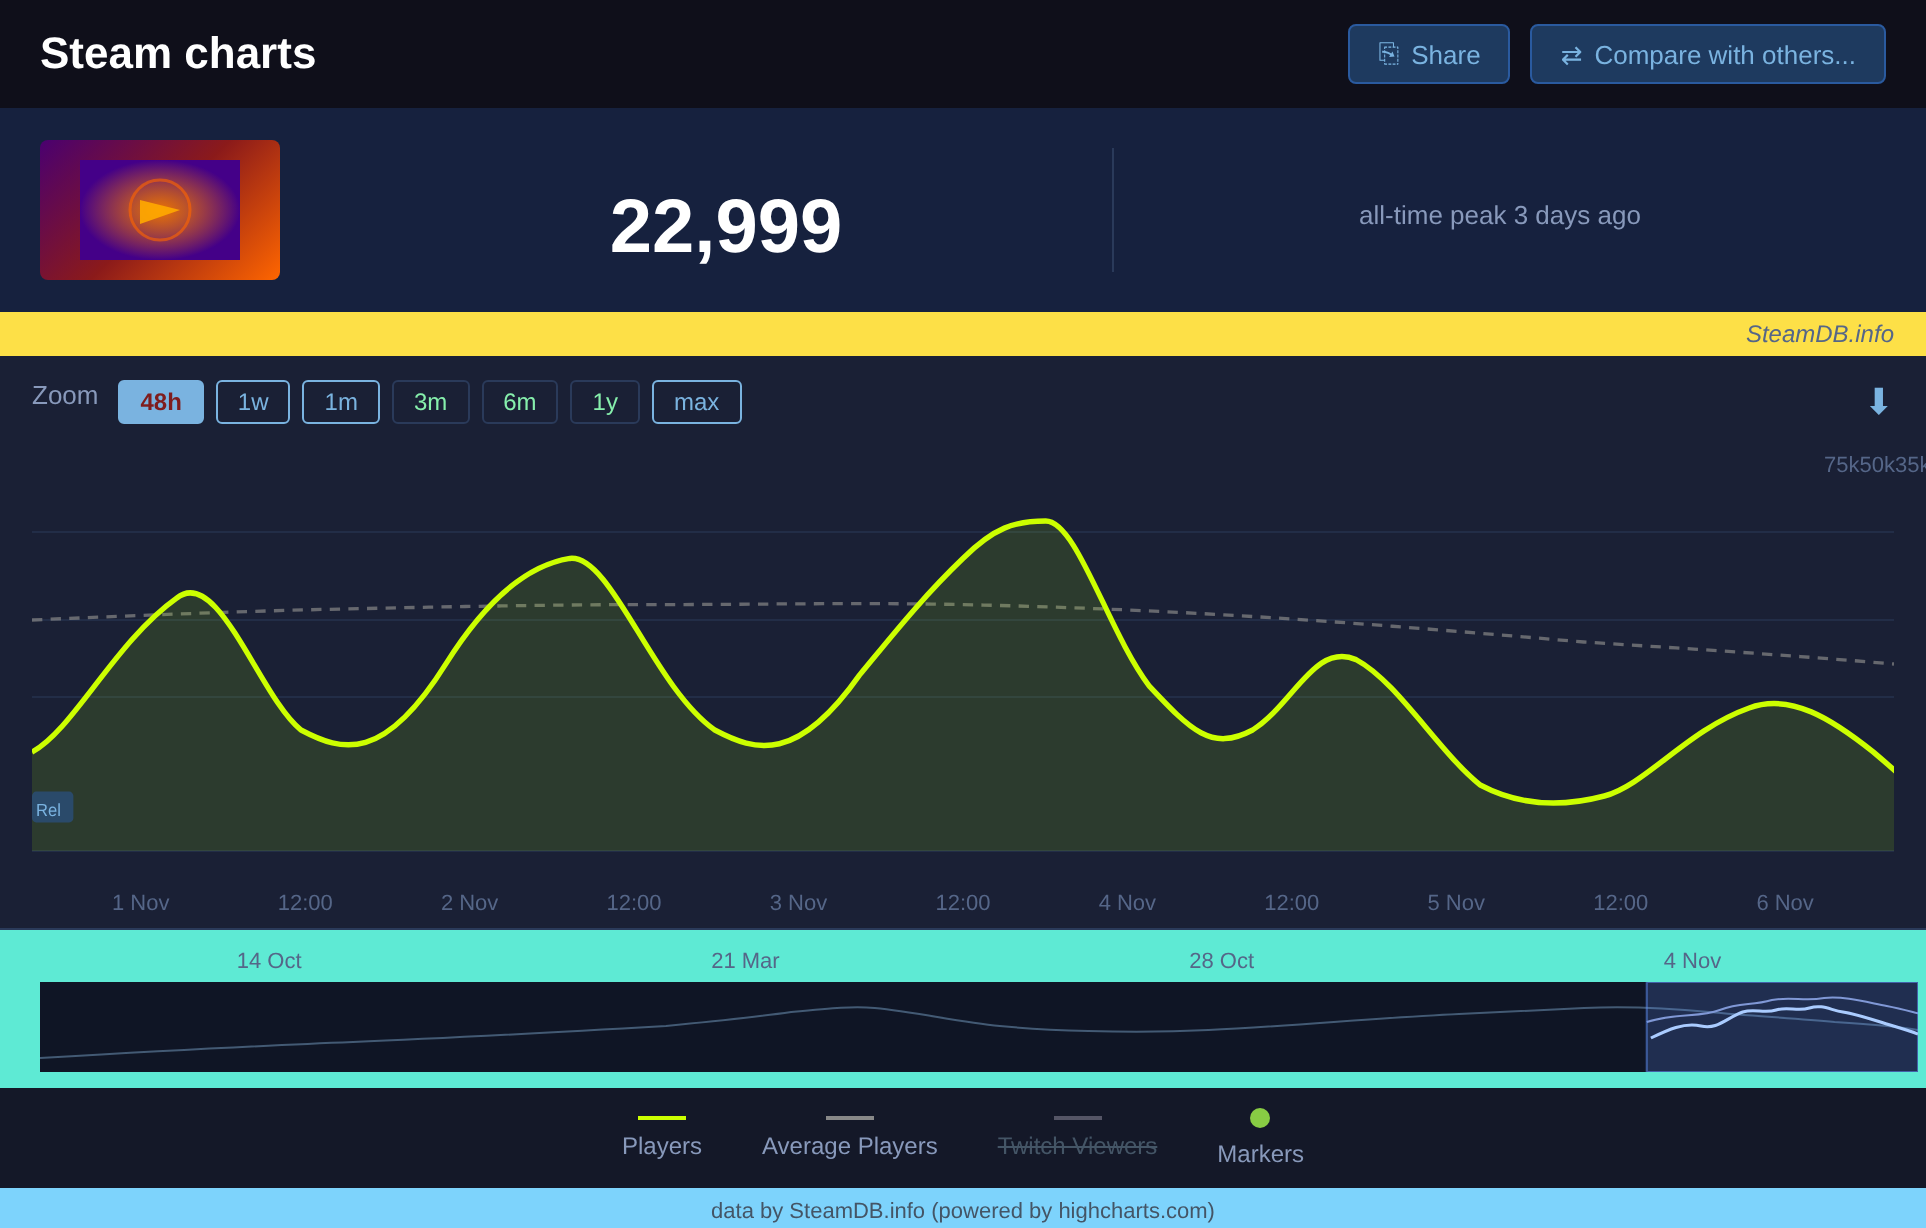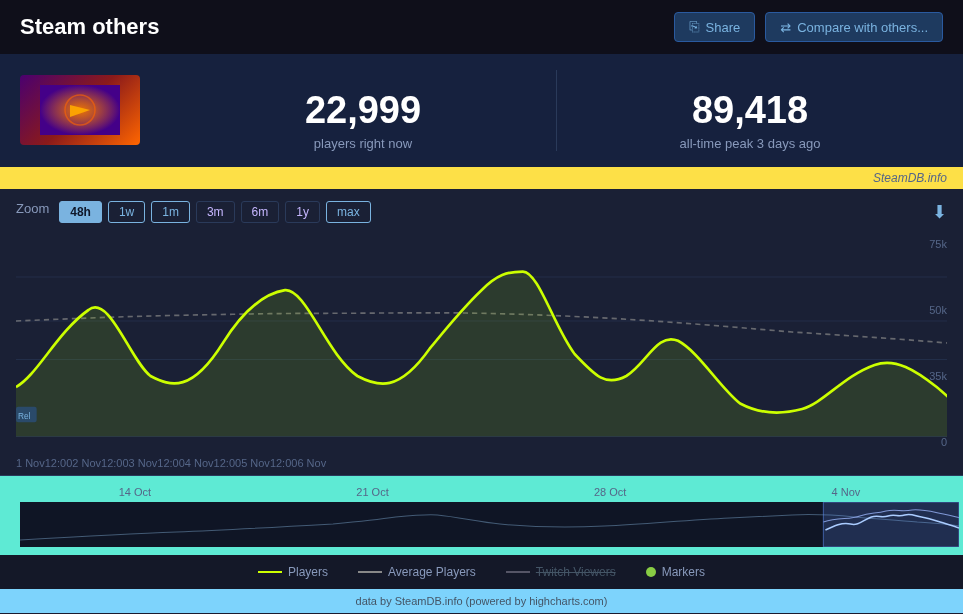--- a/index.html
+++ b/index.html
@@ -123,25 +123,25 @@
       font-size: 12px;
     }
     .zoom-btn.active {
       background: transparent;
       border-color: #7ab3e0;
       color: #7ab3e0;
     }
     .zoom-btn.active-solid {
       background: #7ab3e0;
       border-color: #7ab3e0;
-      color: #0f172a;
+      color: #7f1d1d;
       font-weight: bold;
     }
     .zoom-btn.muted {
-      color: #c4b5fd;
+      color: #86efac;
       border-color: #2a3a5a;
     }
     .download-icon {
       margin-left: auto;
       color: #7ab3e0;
       font-size: 18px;
       cursor: pointer;
     }
 
     
@@ -155,36 +155,36 @@
       height: 100%;
     }
 
     
     .y-axis {
       position: absolute;
       right: 0;
       top: 0;
       height: 100%;
       display: flex;
-      flex-direction: column;
       justify-content: space-between;
       padding: 5px 0;
       color: #556688;
       font-size: 11px;
       text-align: right;
       width: 35px;
     }
 
     
     .x-axis {
       display: flex;
-      justify-content: flex-start;
+      justify-content: space-between;
       padding: 4px 0 6px 0;
       color: #556688;
       font-size: 11px;
+      margin-left: 40px;
     }
 
     
     .navigator {
       background: #5eead4;
       padding: 6px 0 0 16px;
       border-top: 1px solid #2a3a5a;
       position: relative;
       height: 80px;
     }
@@ -209,20 +209,21 @@
       padding: 10px;
       background: #141828;
       font-size: 12px;
       color: #8899bb;
       align-items: center;
     }
     .legend-item {
       display: flex;
       align-items: center;
       gap: 6px;
+      flex-direction: column;
     }
     .legend-line-yellow {
       width: 24px;
       height: 2px;
       background: #ccff00;
     }
     .legend-line-gray {
       width: 24px;
       height: 2px;
       background: #888;
@@ -250,21 +251,21 @@
       text-align: center;
       padding: 6px;
       font-size: 11px;
       color: #445566;
     }
   </style>
 </head>
 <body>
 
 <div class="header">
-  <div class="header-title">Steam others</div>
+  <div class="header-title">Steam charts</div>
   <div class="header-buttons">
     <button class="header-btn">
       <span>⎘</span>
       <span>Share</span>
     </button>
     <button class="header-btn">
       <span>⇄</span>
       <span>Compare with others...</span>
     </button>
   </div>
@@ -282,26 +283,24 @@
         </defs>
         <rect width="80" height="50" fill="url(#g1)"></rect>
         <circle cx="40" cy="25" r="15" fill="none" stroke="#ff6600" stroke-width="1.5" opacity="0.6"></circle>
         <polygon points="30,20 50,25 30,32" fill="#ffaa00" opacity="0.9"></polygon>
       </svg>
     </div>
   </div>
 
   <div class="stat-block">
     <div class="stat-value">22,999</div>
-    <div class="stat-label">players right now</div>
   </div>
 
 
   <div class="stat-block">
-    <div class="stat-value">89,418</div>
     <div class="stat-label">all-time peak 3 days ago</div>
   </div>
 </div>
 
 <div class="steamdb-credit">
   <span>SteamDB.info</span>
 </div>
 
 <div class="chart-section">
 
@@ -355,21 +354,21 @@
     <span>12:00</span>
     <span>5 Nov</span>
     <span>12:00</span>
     <span>6 Nov</span>
   </div>
 </div>
 
 <div class="navigator">
   <div class="nav-labels">
     <span>14 Oct</span>
-    <span>21 Oct</span>
+    <span>21 Mar</span>
     <span>28 Oct</span>
     <span>4 Nov</span>
   </div>
   <div class="nav-chart">
     <svg width="100%" height="45" viewBox="0 0 900 45" preserveAspectRatio="none">
       <rect width="900" height="45" fill="#0f1525"></rect>
 
       <path d="M 0,38 C 50,35 100,32 150,30 C 200,28 250,25 300,22 C 320,20 340,18 360,15 C 380,13 390,12 400,13 C 420,15 440,20 460,22 C 480,24 520,26 560,24 C 600,22 640,18 680,16 C 700,15 720,14 740,13 C 760,12 780,13 800,15 C 820,17 840,18 860,20 C 875,21 890,22 900,24" fill="none" stroke="#6688aa" stroke-width="1" opacity="0.6"></path>
 
       <path d="M 770,20 C 785,15 795,18 805,14 C 815,10 820,12 830,9 C 840,7 845,10 855,8 C 865,7 875,10 885,12 C 895,14 900,16 910,18" fill="none" stroke="#8899cc" stroke-width="1"></path>

